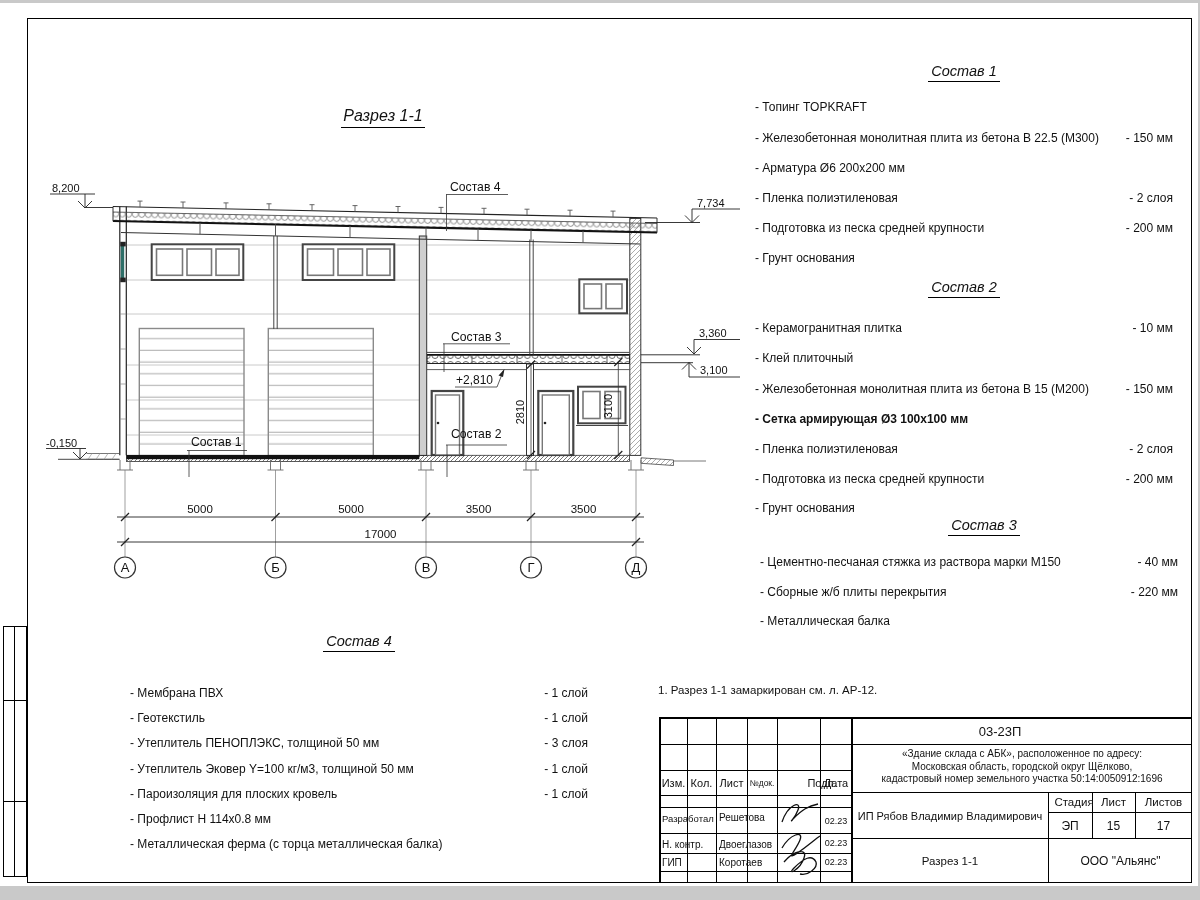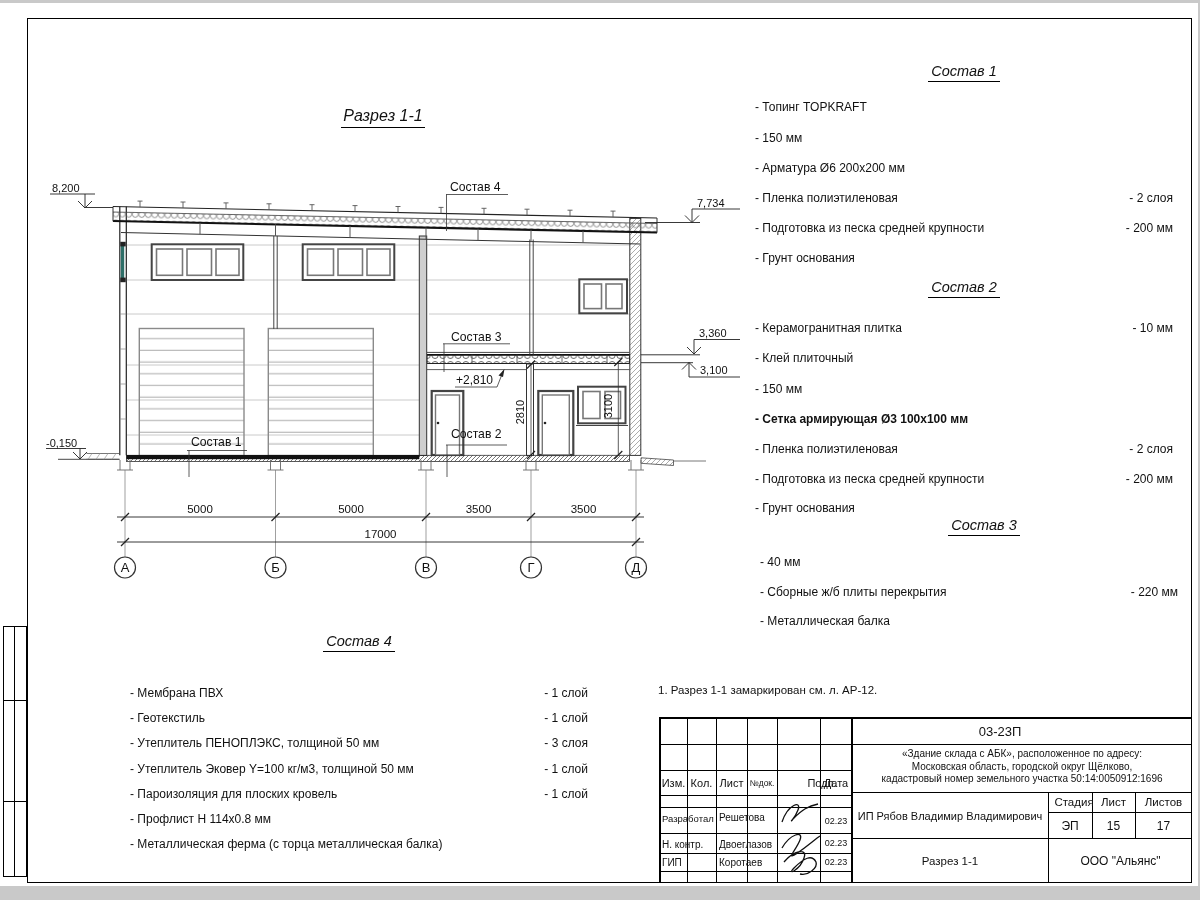--- a/index.html
+++ b/index.html
@@ -203,20 +203,21 @@
 <div class="drawing-title">
   <span>Разрез 1-1</span>
 </div>
 
 <div class="comp-head" style="left:755px;top:63px;width:418px;"><span>Состав 1</span></div>
 <div class="comp-row c123" style="top:99px;">
     <span>- Топинг TOPKRAFT</span>
     <span></span>
   </div>
 <div class="comp-row c123" style="top:130px;">
+    <span>- Железобетонная  монолитная плита из бетона  В 22.5 (М300)</span>
     <span>- 150 мм</span>
   </div>
 <div class="comp-row c123" style="top:160px;">
     <span>- Арматура Ø6 200х200 мм</span>
     <span></span>
   </div>
 <div class="comp-row c123" style="top:190px;">
     <span>- Пленка полиэтиленовая</span>
     <span>-  2 слоя</span>
   </div>
@@ -232,20 +233,21 @@
 <div class="comp-head" style="left:755px;top:279px;width:418px;"><span>Состав 2</span></div>
 <div class="comp-row c123" style="top:320px;">
     <span>- Керамогранитная плитка</span>
     <span>- 10 мм</span>
   </div>
 <div class="comp-row c123" style="top:350px;">
     <span>- Клей плиточный</span>
     <span></span>
   </div>
 <div class="comp-row c123" style="top:381px;">
+    <span>- Железобетонная  монолитная плита из бетона В 15 (М200)</span>
     <span>- 150 мм</span>
   </div>
 <div class="comp-row c123" style="top:411px;font-weight:bold;">
     <span>- Сетка армирующая Ø3 100х100 мм</span>
     <span></span>
   </div>
 <div class="comp-row c123" style="top:441px;">
     <span>- Пленка полиэтиленовая</span>
     <span>-  2 слоя</span>
   </div>
@@ -253,20 +255,21 @@
     <span>- Подготовка из песка средней  крупности</span>
     <span>- 200 мм</span>
   </div>
 <div class="comp-row c123" style="top:500px;">
     <span>- Грунт основания</span>
     <span></span>
   </div>
 
 <div class="comp-head" style="left:775px;top:517px;width:418px;"><span>Состав 3</span></div>
 <div class="comp-row c123" style="top:554px;left:760px;">
+    <span>- Цементно-песчаная стяжка  из раствора марки М150</span>
     <span>- 40 мм</span>
   </div>
 <div class="comp-row c123" style="top:584px;left:760px;">
     <span>- Сборные ж/б плиты перекрытия</span>
     <span>- 220 мм</span>
   </div>
 <div class="comp-row c123" style="top:613px;left:760px;">
     <span>- Металлическая  балка</span>
     <span></span>
   </div>

